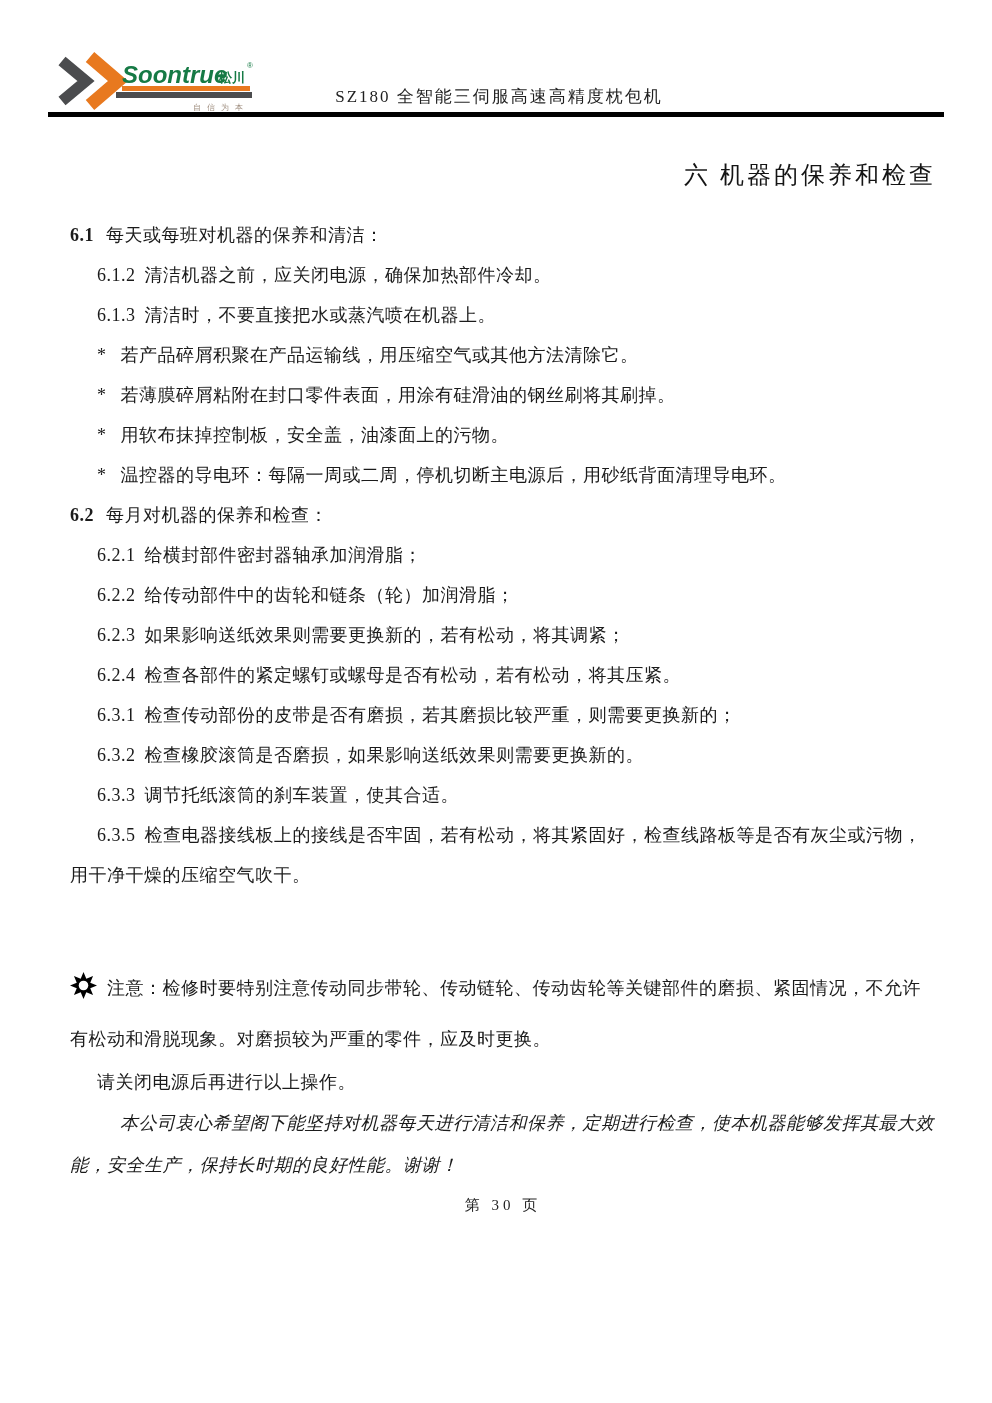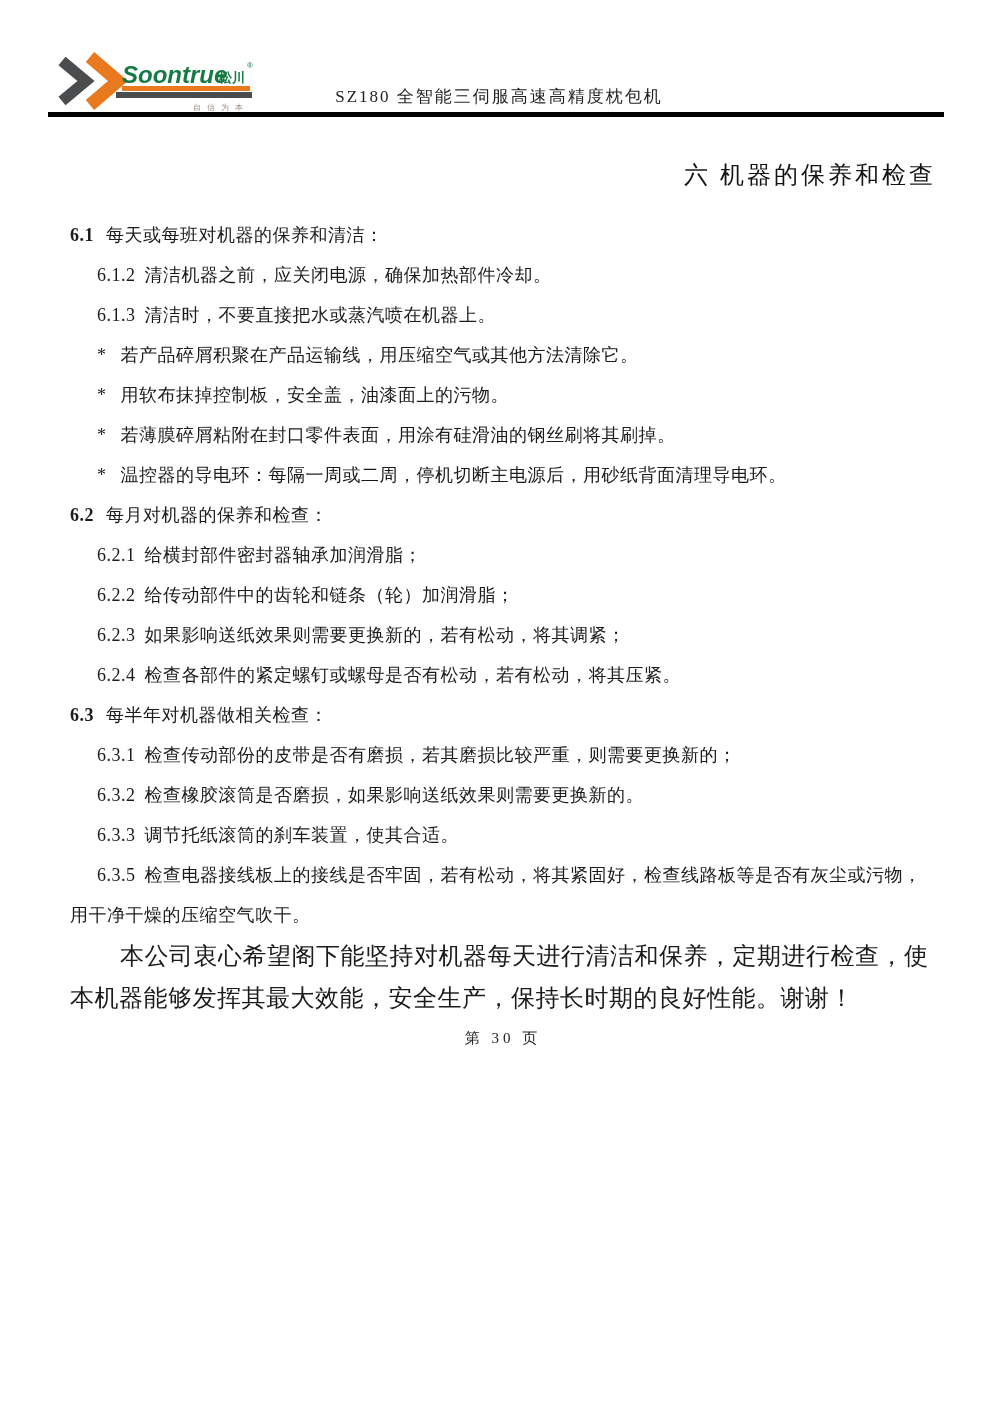--- a/index.html
+++ b/index.html
@@ -29,21 +29,21 @@
   p.sub .num { margin-right:9px; }
   p.bullet { text-indent:27px;font-family:Liberation Serif, serif; }
   p.bullet .num { margin-right:14px; }
   p.wrap { white-space:normal; line-height:40px; font-size:18px; letter-spacing:0.5px; text-indent:27px; }
   p.wrap .num { margin-right:9px; }
   
   .note { margin-top:70px; }
   .note-para { line-height:46px; font-size:18px; letter-spacing:0.5px; }
   .note-icon { display:inline-block; vertical-align:-5px; margin-right:10px; }
   .followup { line-height:40px; font-size:18px; letter-spacing:0.5px; text-indent:27px; }
-  .closing { line-height:42px; font-size:24px; letter-spacing:0.5px; text-indent:50px; }
+  .closing { line-height:42px; font-size:18px; letter-spacing:0.5px; text-indent:50px;font-style:italic; }
   
   .footer { margin-top:10px; text-align:center; font-size:15px; letter-spacing:4px; color:#1f1f1f; }
 </style>
 </head>
 <body>
 
 <div class="page">
 
   <div class="header">
     <svg class="logo-svg" width="210" height="64" viewBox="0 0 210 64">
@@ -60,35 +60,41 @@
     <div class="rule"></div>
   </div>
 
   <main>
     <h1 class="title">六 机器的保养和检查</h1>
 
     <p class="line sec"><span class="num">6.1</span><span>每天或每班对机器的保养和清洁：</span></p>
     <p class="line sub"><span class="num">6.1.2</span><span>清洁机器之前，应关闭电源，确保加热部件冷却。</span></p>
     <p class="line sub"><span class="num">6.1.3</span><span>清洁时，不要直接把水或蒸汽喷在机器上。</span></p>
     <p class="line bullet"><span class="num">*</span><span>若产品碎屑积聚在产品运输线，用压缩空气或其他方法清除它。</span></p>
+    <p class="line bullet"><span class="num">*</span><span>若薄膜碎屑粘附在封口零件表面，用涂有硅滑油的钢丝刷将其刷掉。</span></p>
     <p class="line bullet"><span class="num">*</span><span>用软布抹掉控制板，安全盖，油漆面上的污物。</span></p>
-    <p class="line bullet"><span class="num">*</span><span>若薄膜碎屑粘附在封口零件表面，用涂有硅滑油的钢丝刷将其刷掉。</span></p>
     <p class="line bullet"><span class="num">*</span><span>温控器的导电环：每隔一周或二周，停机切断主电源后，用砂纸背面清理导电环。</span></p>
 
     <p class="line sec"><span class="num">6.2</span><span>每月对机器的保养和检查：</span></p>
     <p class="line sub"><span class="num">6.2.1</span><span>给横封部件密封器轴承加润滑脂；</span></p>
     <p class="line sub"><span class="num">6.2.2</span><span>给传动部件中的齿轮和链条（轮）加润滑脂；</span></p>
     <p class="line sub"><span class="num">6.2.3</span><span>如果影响送纸效果则需要更换新的，若有松动，将其调紧；</span></p>
     <p class="line sub"><span class="num">6.2.4</span><span>检查各部件的紧定螺钉或螺母是否有松动，若有松动，将其压紧。</span></p>
 
-    <p class="line sec"><span class="num">6.3</span><span>每半年对机器做相关检查：</span></p>
     <p class="line sub"><span class="num">6.3.1</span><span>检查传动部份的皮带是否有磨损，若其磨损比较严重，则需要更换新的；</span></p>
     <p class="line sub"><span class="num">6.3.2</span><span>检查橡胶滚筒是否磨损，如果影响送纸效果则需要更换新的。</span></p>
     <p class="line sub"><span class="num">6.3.3</span><span>调节托纸滚筒的刹车装置，使其合适。</span></p>
     <p class="wrap"><span class="num">6.3.5</span><span>检查电器接线板上的接线是否牢固，若有松动，将其紧固好，检查线路板等是否有灰尘或污物，用干净干燥的压缩空气吹干。</span></p>
 
+    <div class="note">
+      <p class="note-para"><span class="note-icon"><svg width="27" height="27" viewBox="0 0 26 26">
+              <polygon fill="#000" points="26,13 19.5,15.7 22.2,22.2 15.7,19.5 13,26 10.3,19.5 3.8,22.2 6.5,15.7 0,13 6.5,10.3 3.8,3.8 10.3,6.5 13,0 15.7,6.5 22.2,3.8 19.5,10.3"></polygon>
+              <circle cx="13" cy="13" r="4.6" fill="#fff"></circle>
+            </svg></span><span>注意：</span><span>检修时要特别注意传动同步带轮、传动链轮、传动齿轮等关键部件的磨损、紧固情况，不允许有松动和滑脱现象。对磨损较为严重的零件，应及时更换。</span></p>
+      <p class="followup">请关闭电源后再进行以上操作。</p>
+    </div>
 
     <p class="closing">本公司衷心希望阁下能坚持对机器每天进行清洁和保养，定期进行检查，使本机器能够发挥其最大效能，安全生产，保持长时期的良好性能。谢谢！</p>
 
     <div class="footer">第 30 页</div>
   </main>
 
 </div>
 
 </body></html>

